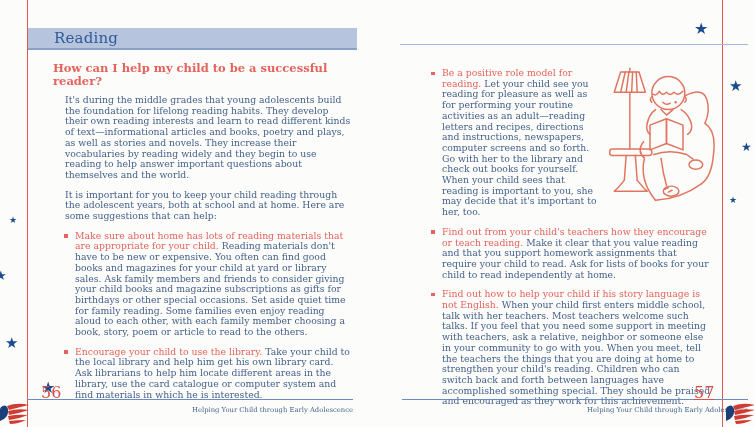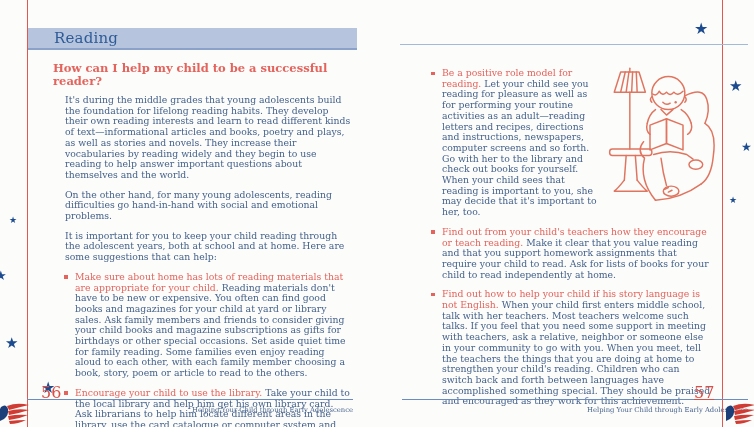--- a/index.html
+++ b/index.html
@@ -72,21 +72,20 @@
 <div class="vline right"></div>
 <div class="topline-right"></div>
 
 <div class="title-bar">
   <span class="chapter">Reading</span>
 </div>
 
 <div class="col left-col">
   <h2 class="section-heading">How can I help my child to be a successful reader?</h2>
   <p>It's during the middle grades that young adolescents build the foundation for lifelong reading habits. They develop their own reading interests and learn to read different kinds of text—informational articles and books, poetry and plays, as well as stories and novels. They increase their vocabularies by reading widely and they begin to use reading to help answer important questions about themselves and the world.</p>
-  <p>On the other hand, for many young adolescents, reading difficulties go hand-in-hand with social and emotional problems.</p>
   <p>It is important for you to keep your child reading through the adolescent years, both at school and at home. Here are some suggestions that can help:</p>
   <div class="bullet">
     <span class="lead">Make sure about home has lots of reading materials that are appropriate for your child.</span>
     <span>Reading materials don't have to be new or expensive. You often can find good books and magazines for your child at yard or library sales. Ask family members and friends to consider giving your child books and magazine subscriptions as gifts for birthdays or other special occasions. Set aside quiet time for family reading. Some families even enjoy reading aloud to each other, with each family member choosing a book, story, poem or article to read to the others.</span>
   </div>
   <div class="bullet">
     <span class="lead">Encourage your child to use the library.</span>
     <span>Take your child to the local library and help him get his own library card. Ask librarians to help him locate different areas in the library, use the card catalogue or computer system and find materials in which he is interested.</span>
   </div>
 </div>

